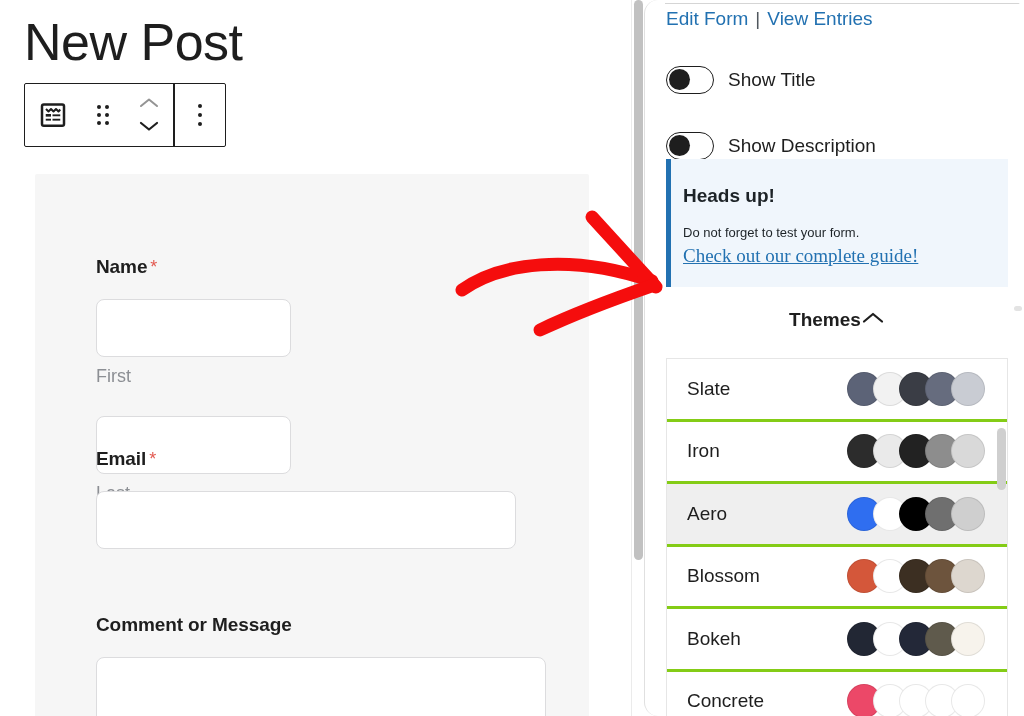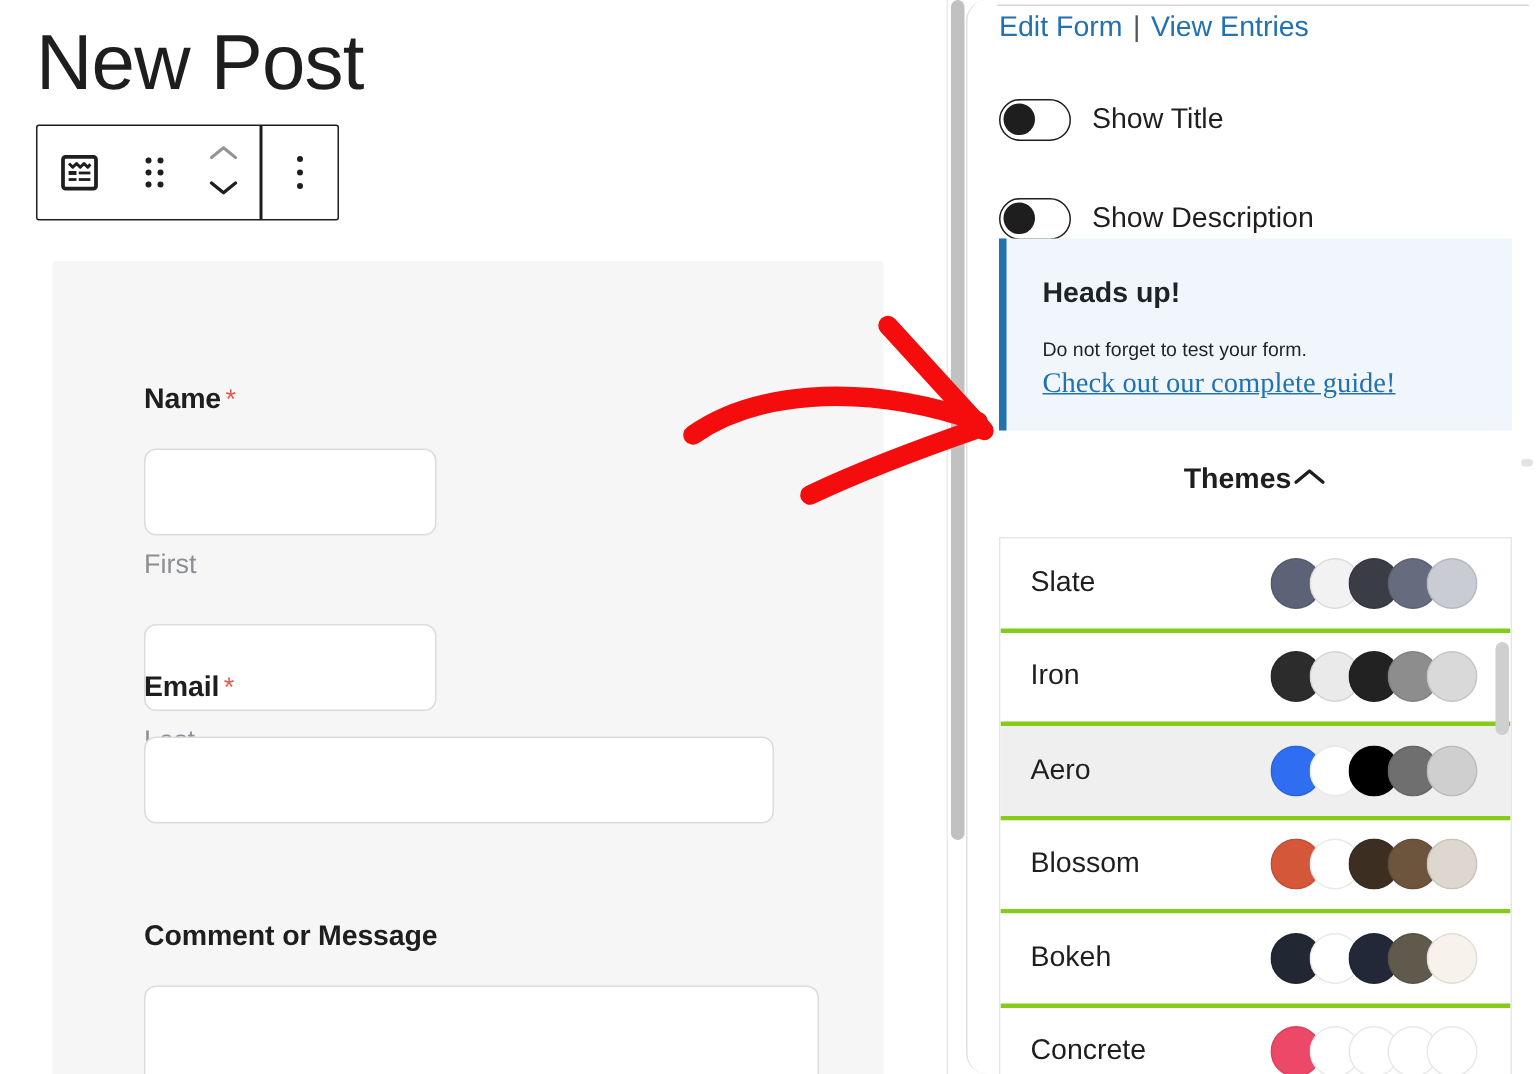--- a/index.html
+++ b/index.html
@@ -185,21 +185,21 @@
   }
 
   
   #notice {
     position: absolute;
     left: 21px; top: 159px;
     width: 342px; height: 128px;
     background: #f0f6fc;
     border-left: 5px solid #2271b1;
   }
-  #notice-inner { padding: 23px 20px 0 24px; }
+  #notice-inner { padding: 23px 20px 0 12px; }
   #notice-title {
     font-size: 19px; font-weight: 700; color: #1d2327;
     line-height: 1.45;
   }
   #notice-text {
     font-size: 13px; color: #1d2327;
     line-height: 1.45; margin-top: 14px;
   }
   #notice-link {
     display: inline-block;

